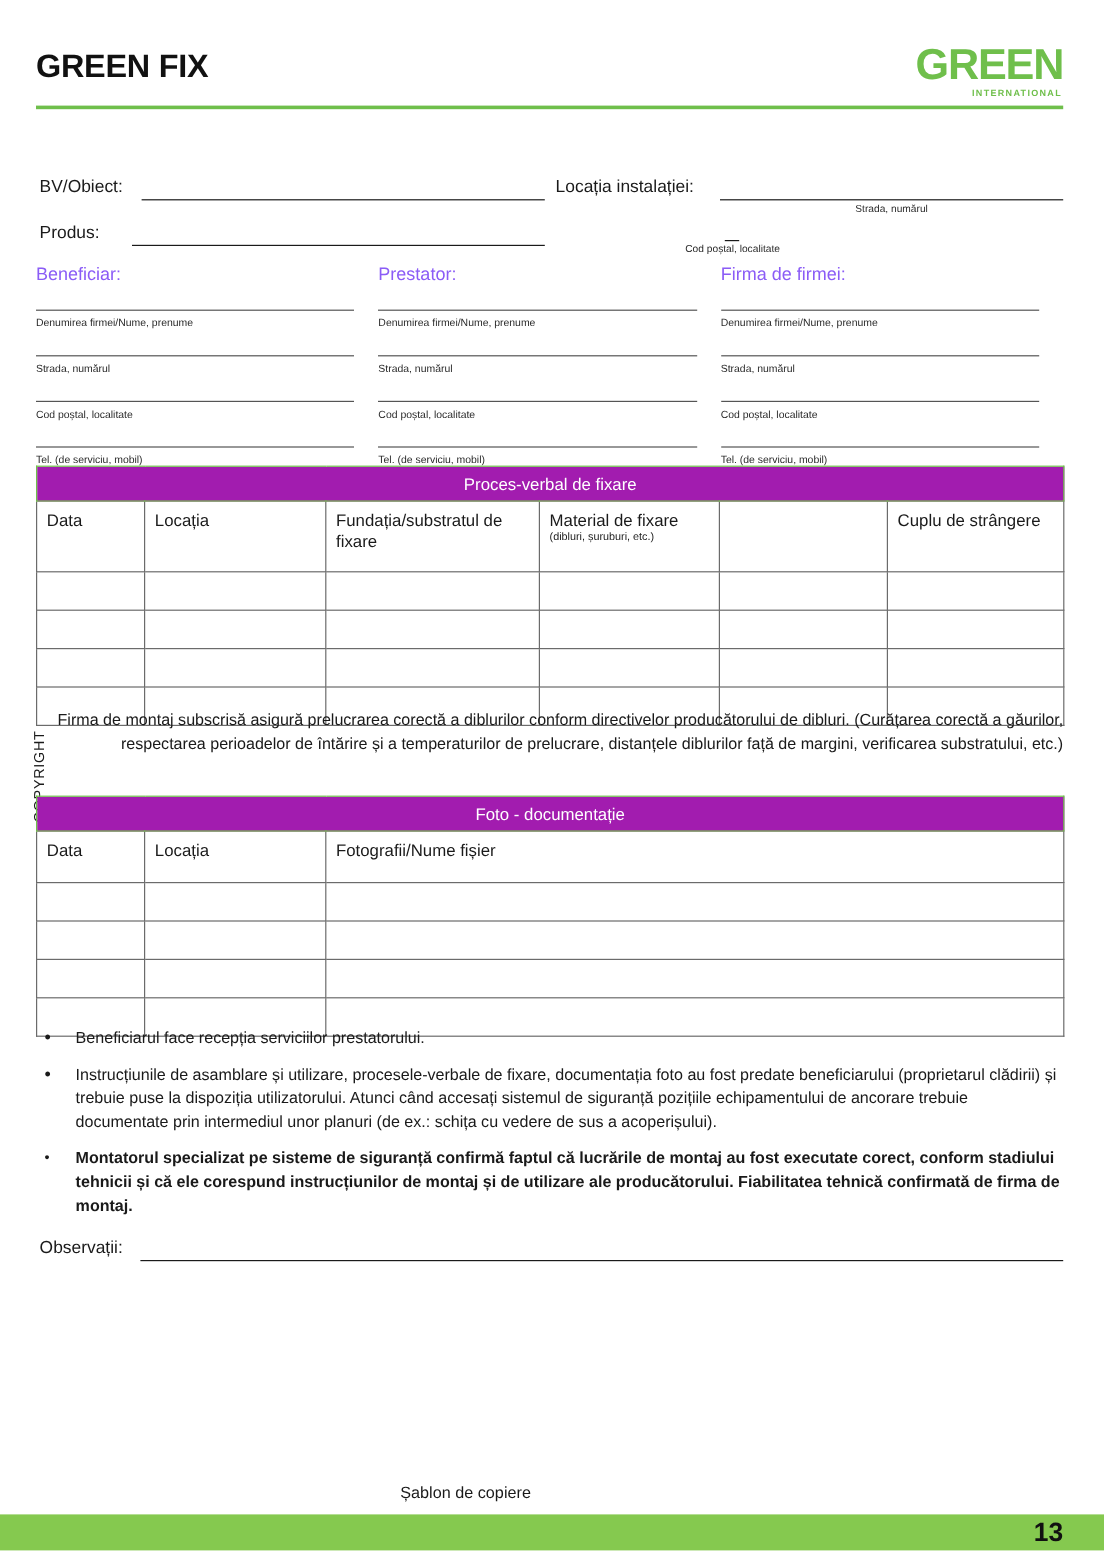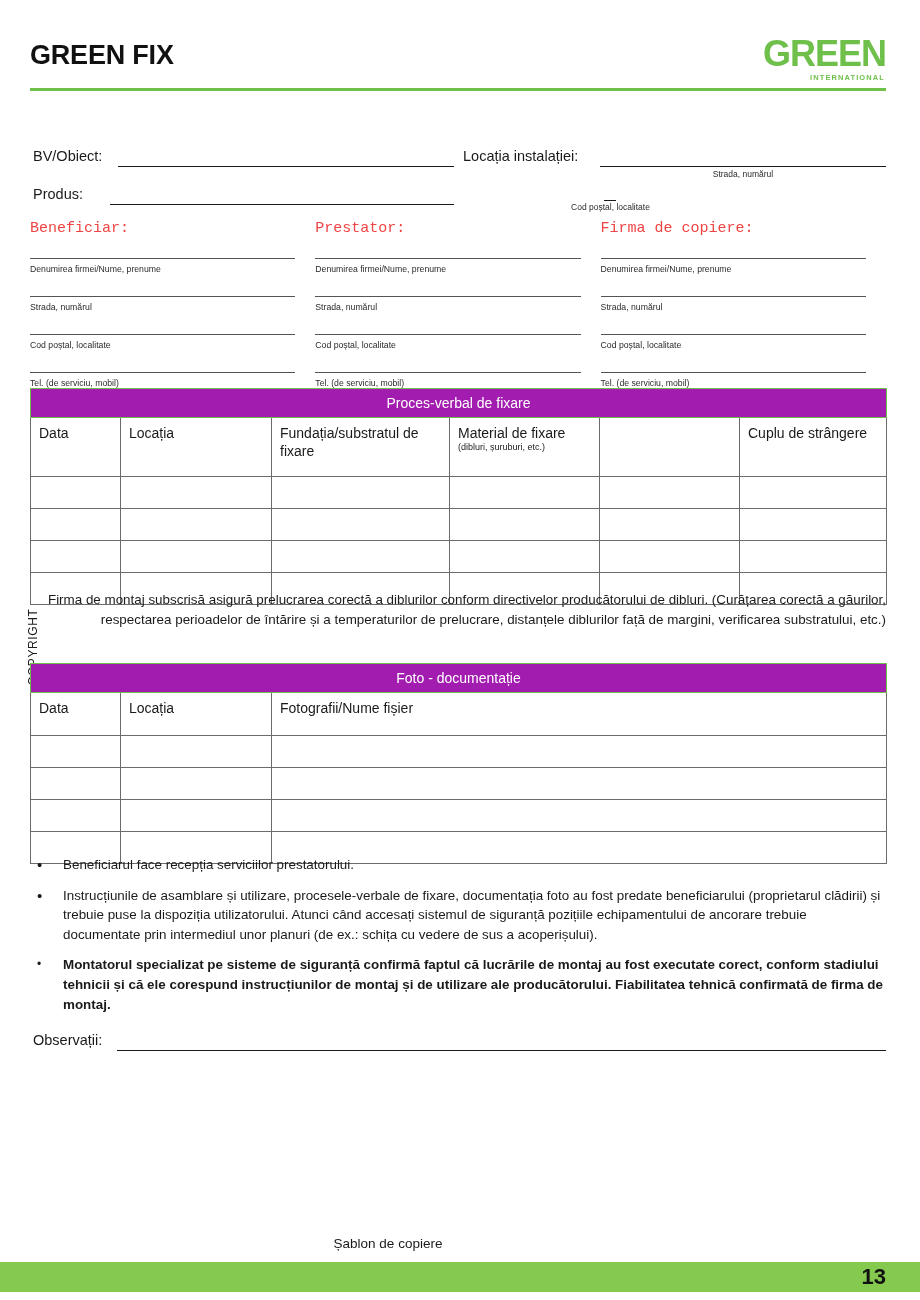--- a/index.html
+++ b/index.html
@@ -131,24 +131,23 @@
     display: flex;
     gap: 0;
   }
   .party-col {
     width: 285.3px;
     padding-right: 20px;
     box-sizing: border-box;
   }
   .party-title {
     font-size: 15px;
-    color: #ef4444;
+    color: #8b5cf6;
     margin-bottom: 20px;
     line-height: 19px;
-    font-family: Liberation Mono, monospace;
   }
   .party-field {
     border-top: 1.2px solid #555555;
     padding-top: 5px;
     margin-bottom: 21px;
   }
   .party-field .hint { font-size: 8.7px; }
 
   
   table.grid {
@@ -345,21 +344,21 @@
       </div>
       <div class="party-field">
         <div class="hint">Cod poștal, localitate</div>
       </div>
       <div class="party-field">
         <div class="hint">Tel. (de serviciu, mobil)</div>
       </div>
     </div>
 
     <div class="party-col">
-      <div class="party-title">Firma de copiere:</div>
+      <div class="party-title">Firma de firmei:</div>
       <div class="party-field">
         <div class="hint">Denumirea firmei/Nume, prenume</div>
       </div>
       <div class="party-field">
         <div class="hint">Strada, numărul</div>
       </div>
       <div class="party-field">
         <div class="hint">Cod poștal, localitate</div>
       </div>
       <div class="party-field">

